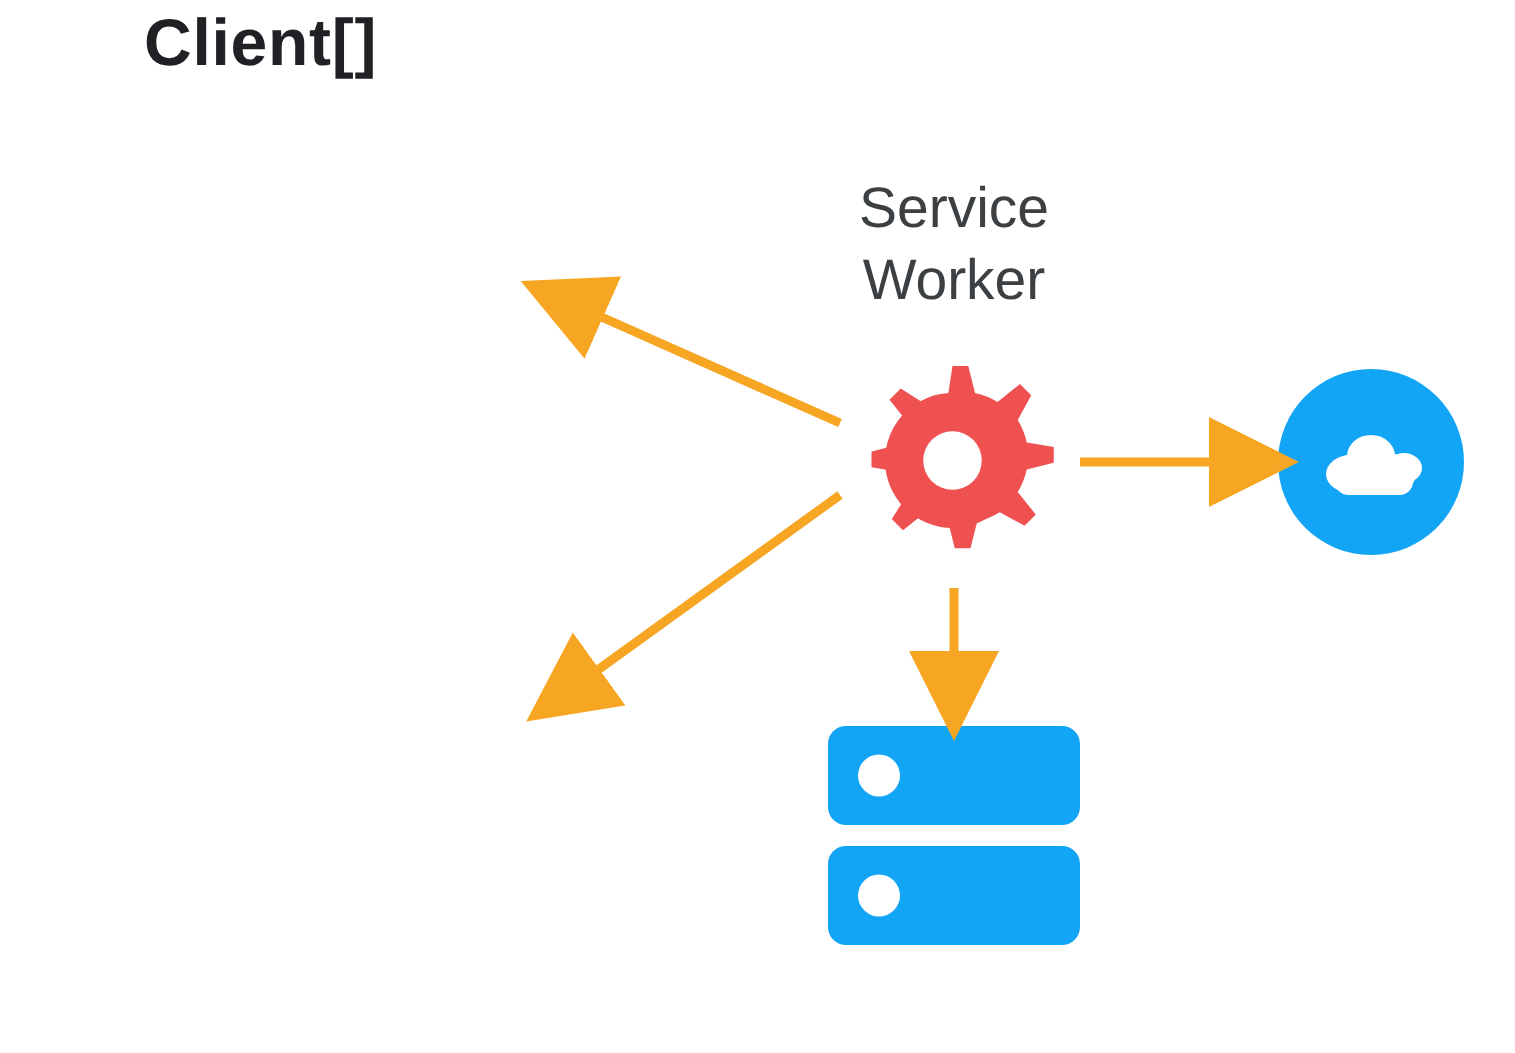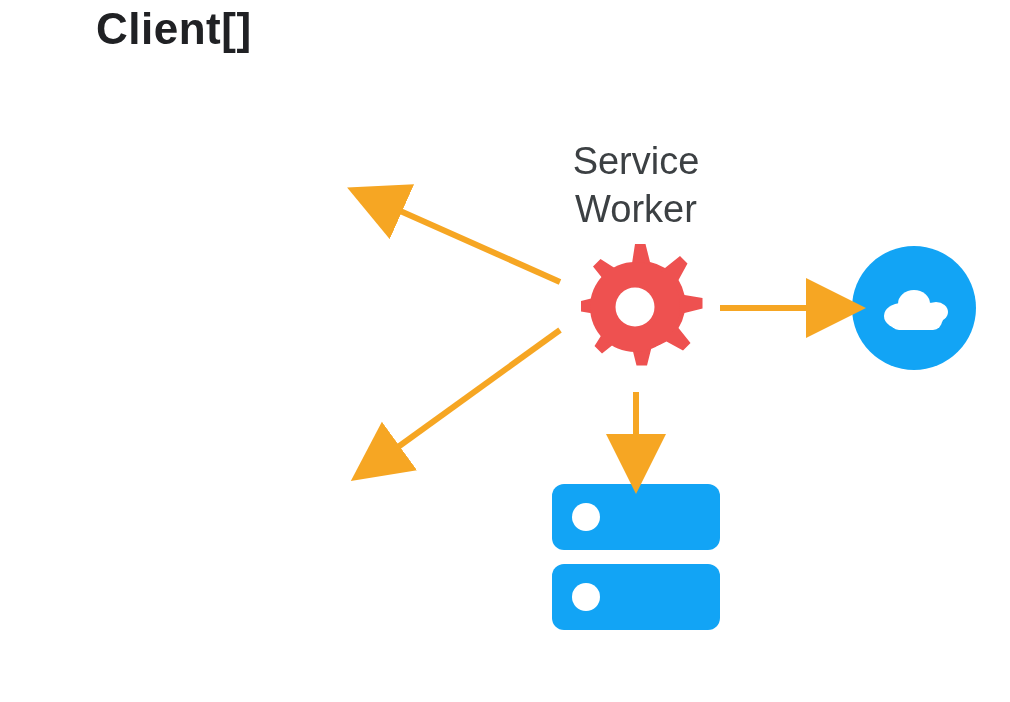--- a/index.html
+++ b/index.html
@@ -53,21 +53,20 @@
   .sw-label {
     position: absolute;
     left: 526px;
     top: 116px;
     width: 220px;
     text-align: center;
     font-size: 38px;
     font-weight: 400;
     color: #3c4043;
     line-height: 1.25;
-    margin-top: 22px;
   }
   .gear {
     position: absolute;
     left: 560px;
     top: 232px;
     width: 150px;
     height: 150px;
   }
   .cloud-circle {
     position: absolute;

